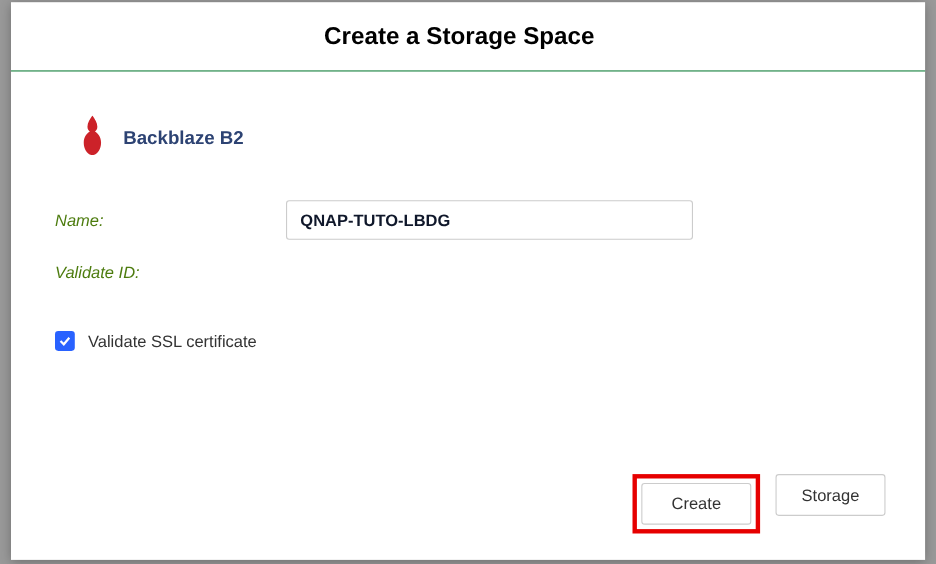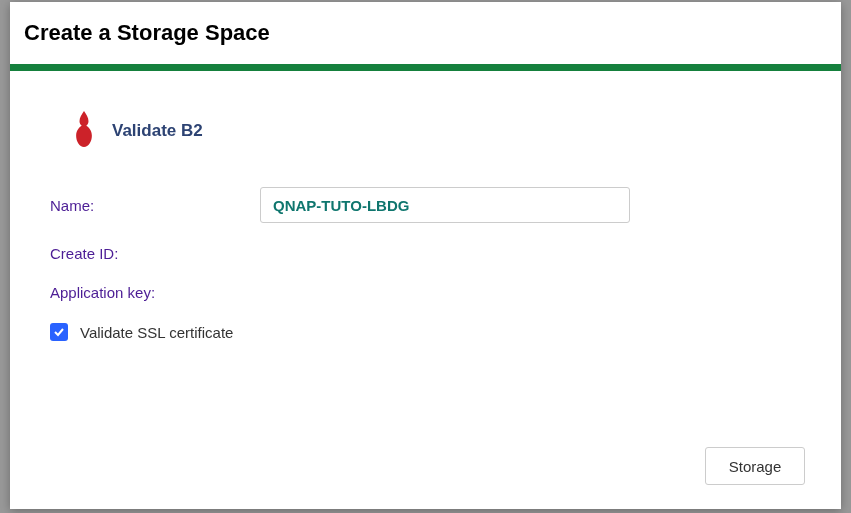--- a/index.html
+++ b/index.html
@@ -29,21 +29,22 @@
       left: 10px;
       right: 10px;
       bottom: 4px;
       background: #fff;
       box-shadow: 0 2px 10px rgba(0,0,0,0.3);
       display: flex;
       flex-direction: column;
     }
     .modal-header {
       padding: 18px 30px 18px 14px;
-      border-bottom: 7px solid #15803d;
+      border-bottom: 1px solid #15803d;
+      text-align: center;
     }
     .modal-title {
       font-size: 22px;
       font-weight: bold;
       color: #000;
     }
     .modal-body {
       flex: 1;
       position: relative;
       overflow-y: auto;
@@ -80,31 +81,32 @@
       color: #2d4373;
     }
     .form-row {
       display: flex;
       align-items: center;
       margin-bottom: 22px;
     }
     .form-label {
       width: 210px;
       font-size: 15px;
-      color: #4c1d95;
+      color: #4d7c0f;
+      font-style: italic;
     }
     .form-input {
       width: 370px;
       height: 36px;
       border: 1px solid #ccc;
       border-radius: 3px;
       padding: 0 12px;
       font-size: 15px;
       font-weight: bold;
-      color: #0f766e;
+      color: #0f172a;
       position: relative;
     }
     .input-wrap {
       position: relative;
     }
     .blur-overlay {
       position: absolute;
       top: 2px;
       bottom: 2px;
       right: 2px;
@@ -169,44 +171,46 @@
     <div class="modal-title">Create a Storage Space</div>
   </div>
 
   <div class="modal-body">
     <div class="provider-row">
       <span class="provider-icon">
         <svg viewBox="0 0 24 32" xmlns="http://www.w3.org/2000/svg">
           <path fill="#cc2229" d="M12 0 C10 3 8 6 8 9 C8 11 9 12 10 13 C8 14 5 17 5 22 C5 27 8 32 12 32 C16 32 19 27 19 22 C19 17 16 14 14 13 C15 12 16 11 16 9 C16 6 14 3 12 0 Z M12 18 C10 20 9 22 9 24 C9 26 10 28 12 28 C14 28 15 26 15 24 C15 22 14 20 12 18 Z"></path>
         </svg>
       </span>
-      <span class="provider-name">Validate B2</span>
+      <span class="provider-name">Backblaze B2</span>
     </div>
 
     <div class="form-row">
       <div class="form-label">Name:</div>
       <div class="input-wrap">
         <input class="form-input" type="text" value="QNAP-TUTO-LBDG" style="">
       </div>
     </div>
 
     <div class="form-row">
-      <div class="form-label">Create ID:</div>
+      <div class="form-label">Validate ID:</div>
     </div>
 
     <div class="form-row">
-      <div class="form-label">Application key:</div>
     </div>
 
     <div class="checkbox-row">
       <div class="checkbox">
         <svg width="12" height="12" viewBox="0 0 12 12">
             <path fill="none" stroke="#fff" stroke-width="2" d="M2 6 L5 9 L10 3"></path>
           </svg>
       </div>
       <div class="checkbox-label">Validate SSL certificate</div>
     </div>
   </div>
 
   <div class="modal-footer">
+    <span class="create-highlight">
+      <button class="btn">Create</button>
+    </span>
     <button class="btn">Storage</button>
   </div>
 </div>
 
 </body></html>

